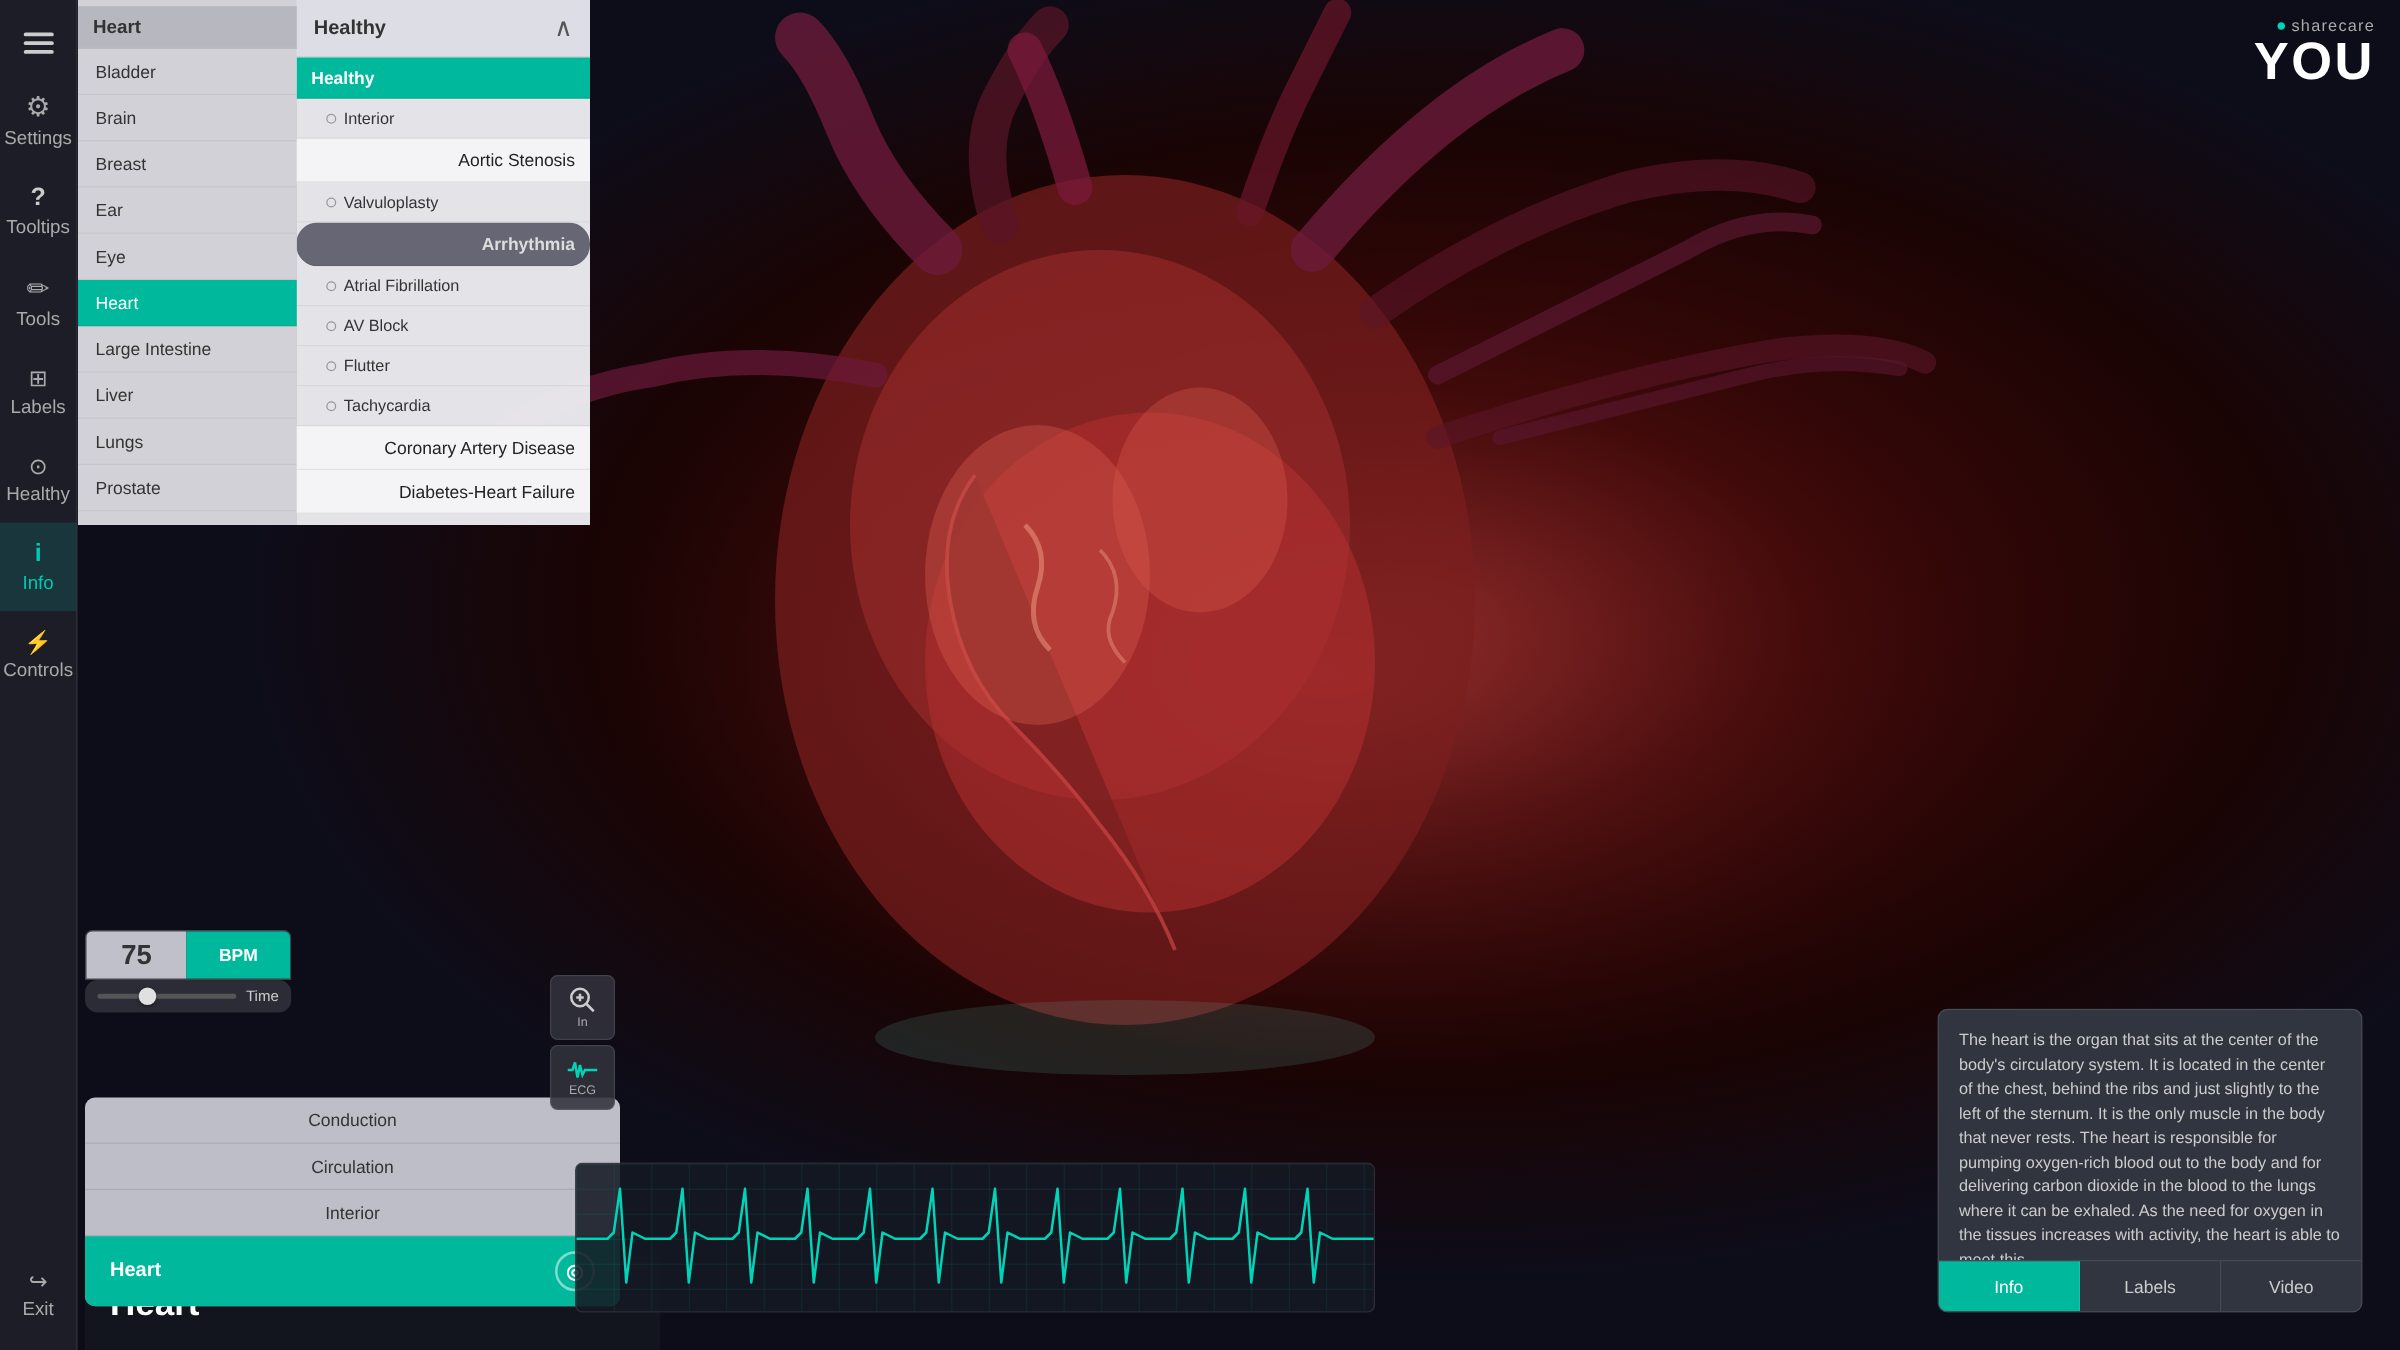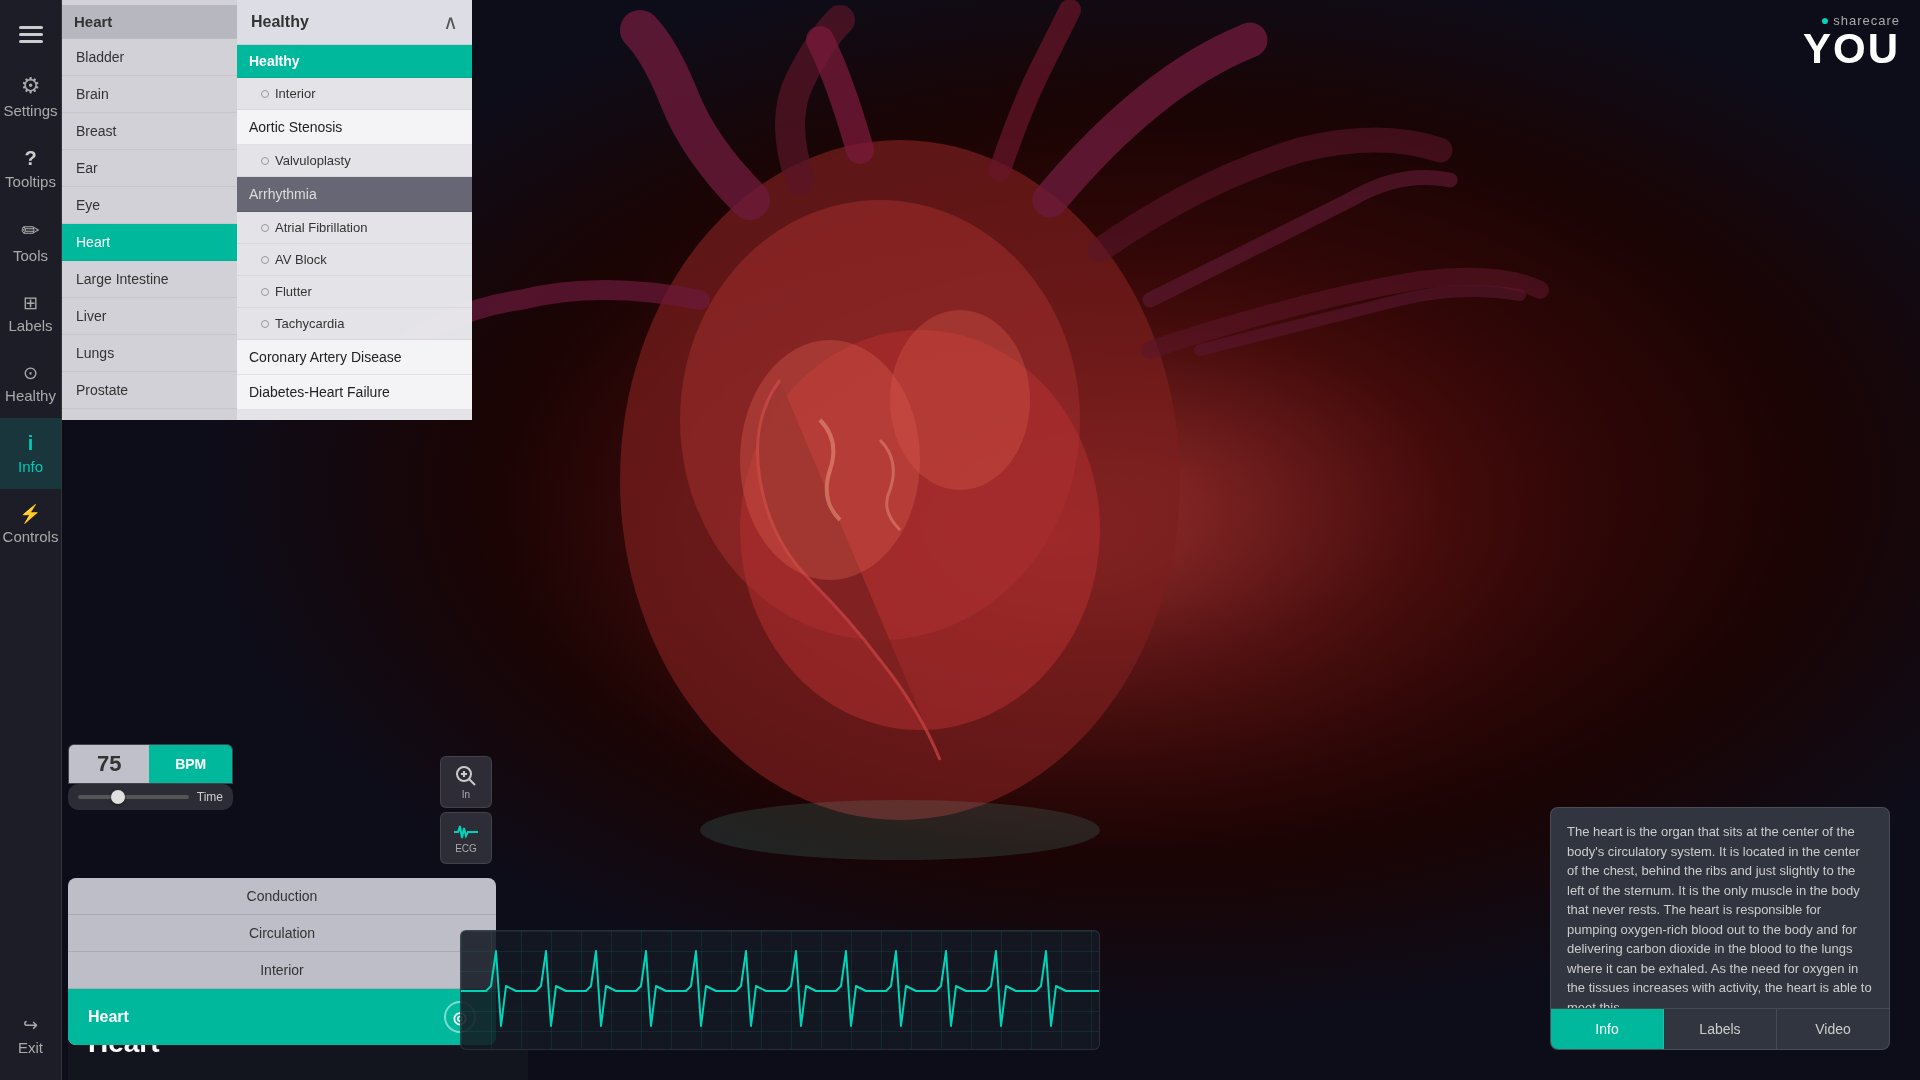--- a/index.html
+++ b/index.html
@@ -170,20 +170,21 @@
       flex-shrink: 0;
     }
     .condition-category {
       padding: 9px 12px;
       font-size: 14px;
       color: #222;
       font-weight: 500;
       cursor: pointer;
       border-bottom: 1px solid rgba(0,0,0,0.07);
       background: rgba(245,245,248,0.9);
+      text-align: right;
     }
 
     
     .bpm-panel {
       position: absolute;
       left: 68px;
       bottom: 270px;
       width: 165px;
       z-index: 90;
     }
@@ -280,21 +281,21 @@
       align-items: center;
       justify-content: center;
       font-size: 16px;
       color: #fff;
     }
 
     
     .right-controls {
       position: absolute;
       left: 440px;
-      bottom: 216px;
+      bottom: 192px;
       z-index: 90;
       display: flex;
       flex-direction: column;
       gap: 4px;
     }
     .ctrl-btn {
       width: 52px; height: 52px;
       background: rgba(50,50,60,0.88);
       border-radius: 6px;
       display: flex;
@@ -556,21 +557,21 @@
       <span class="sub-bullet"></span>
       <span>Interior</span>
     </div>
 
     <div class="condition-category">Aortic Stenosis</div>
     <div class="condition-sub-item">
       <span class="sub-bullet"></span>
       <span>Valvuloplasty</span>
     </div>
 
-    <div class="condition-category" style="background:rgba(80,80,95,0.85);color:#ddd;font-weight:400;">Arrhythmia</div>
+    <div class="condition-category" style="background:rgba(80,80,95,0.85);color:#ddd;font-weight:700;border-radius:17px;">Arrhythmia</div>
     <div class="condition-sub-item">
       <span class="sub-bullet"></span>
       <span>Atrial Fibrillation</span>
     </div>
     <div class="condition-sub-item">
       <span class="sub-bullet"></span>
       <span>AV Block</span>
     </div>
     <div class="condition-sub-item">
       <span class="sub-bullet"></span>

